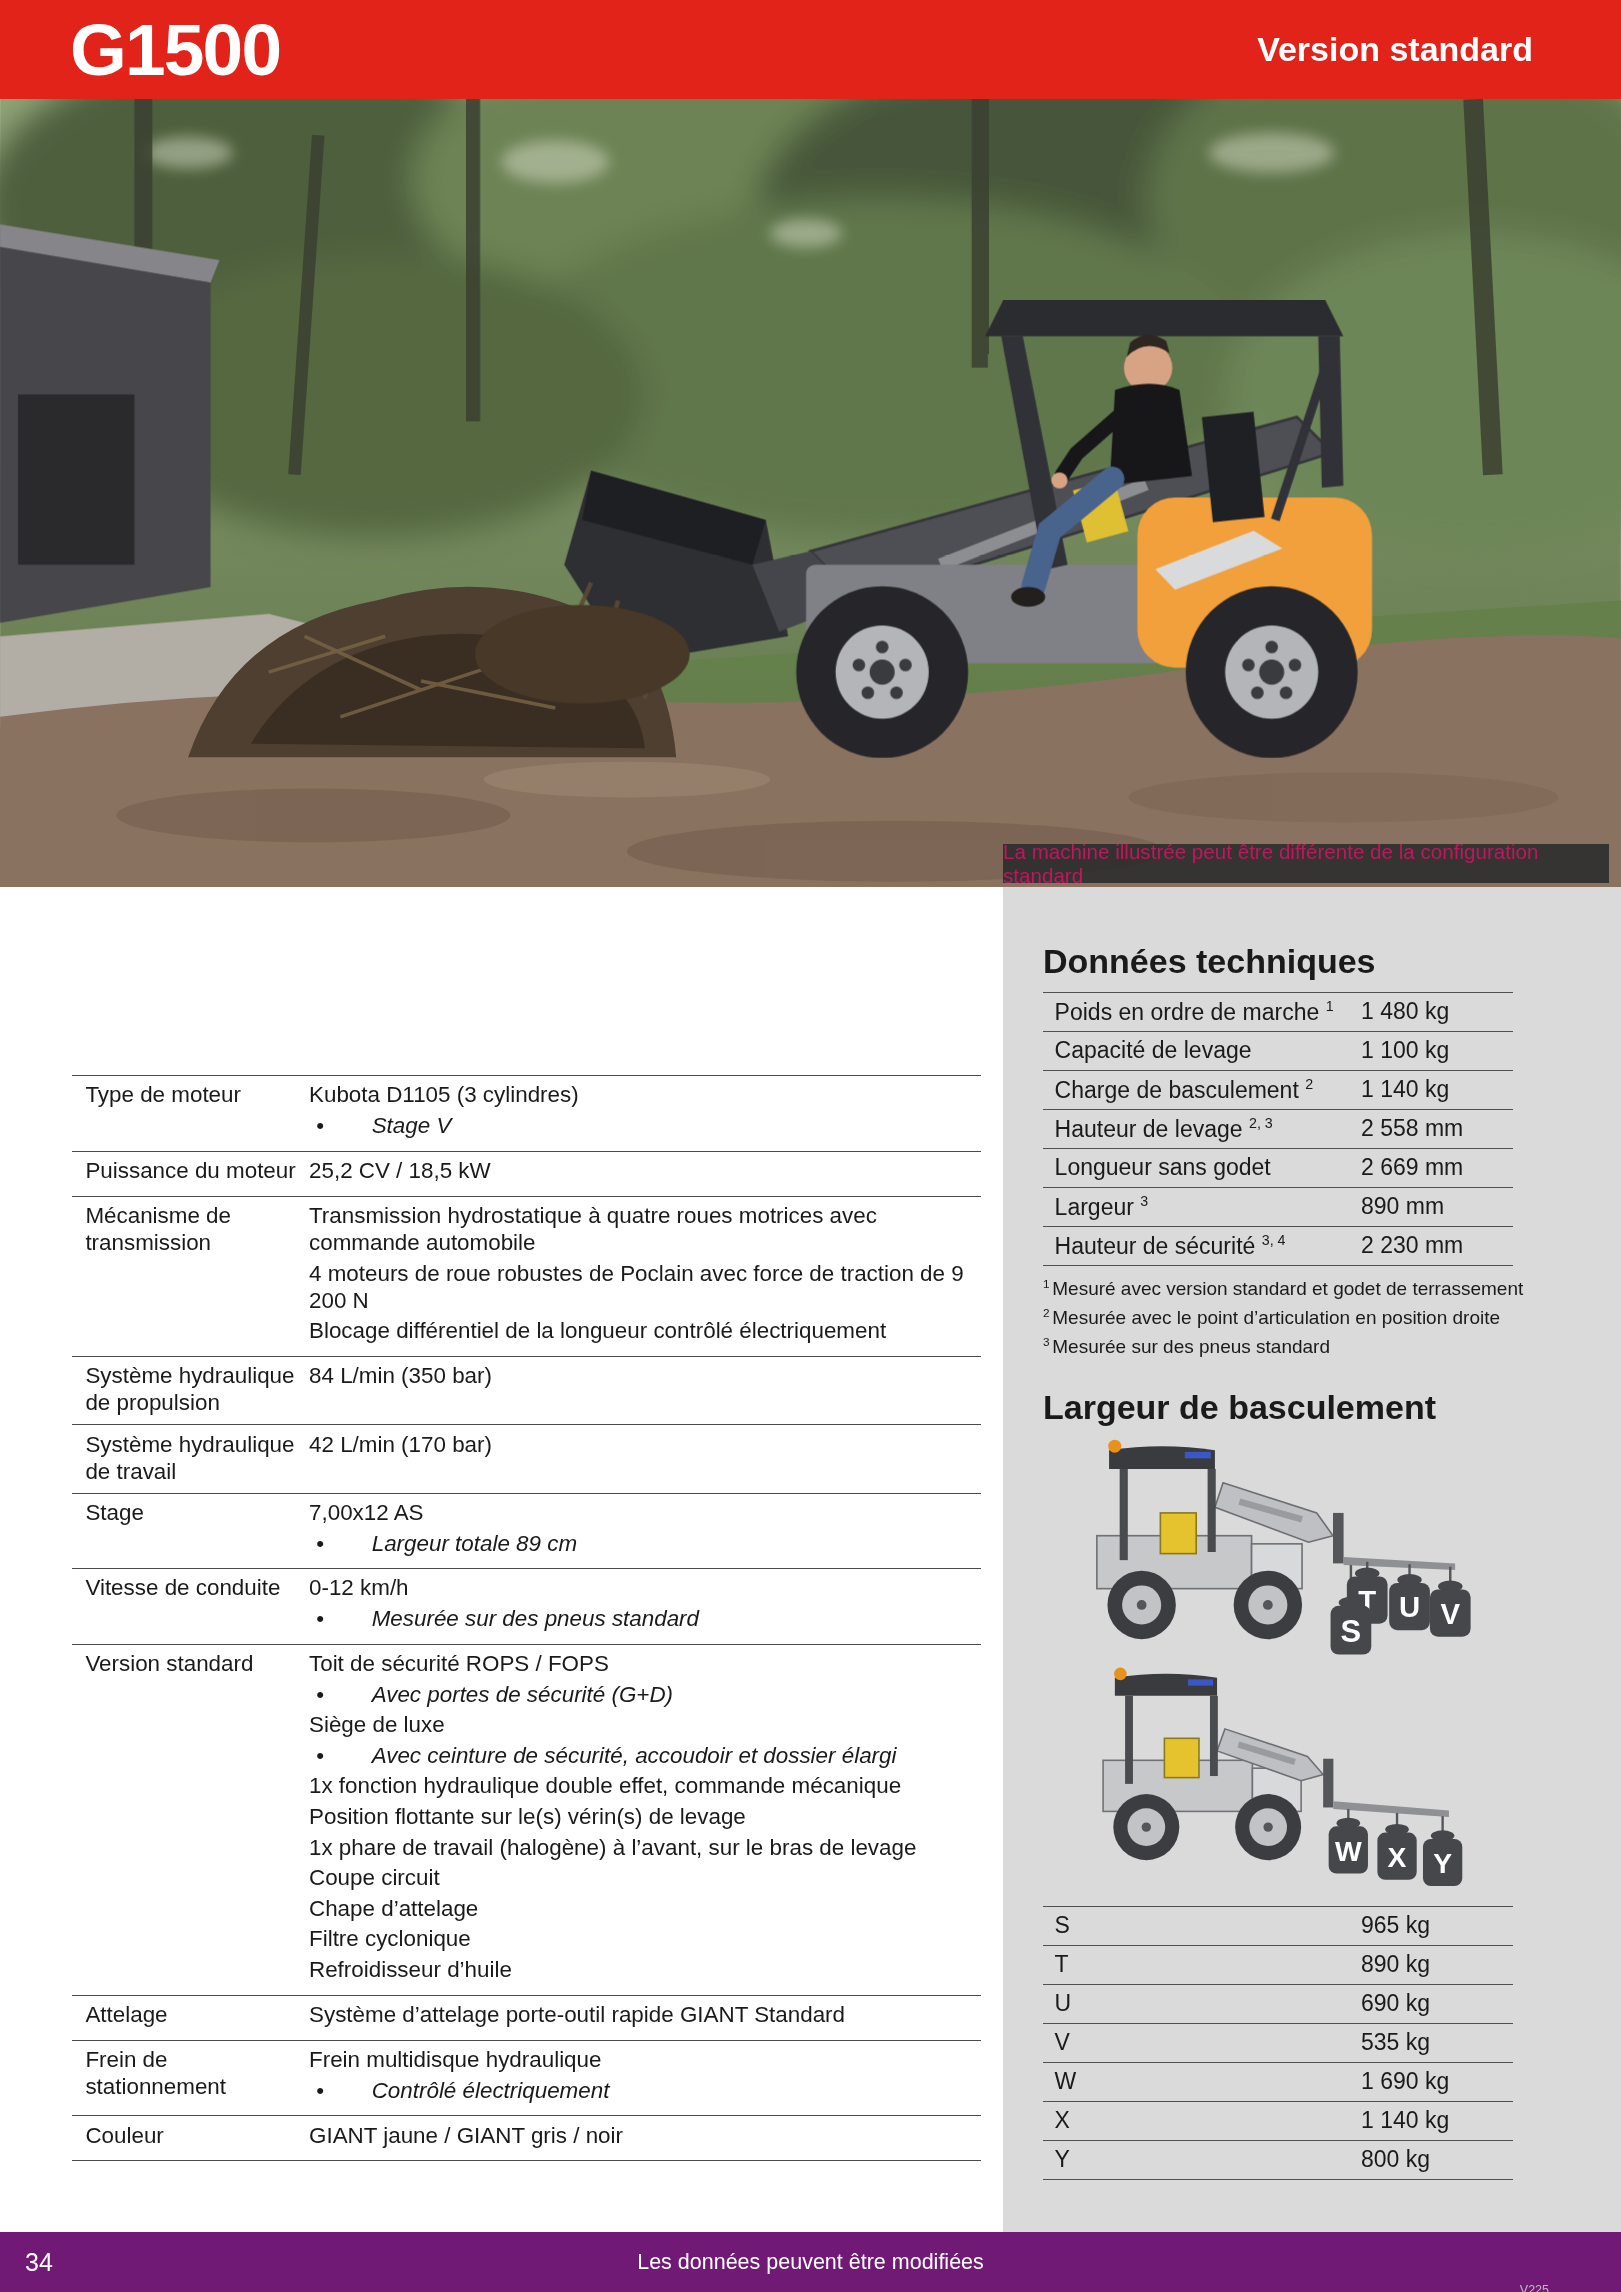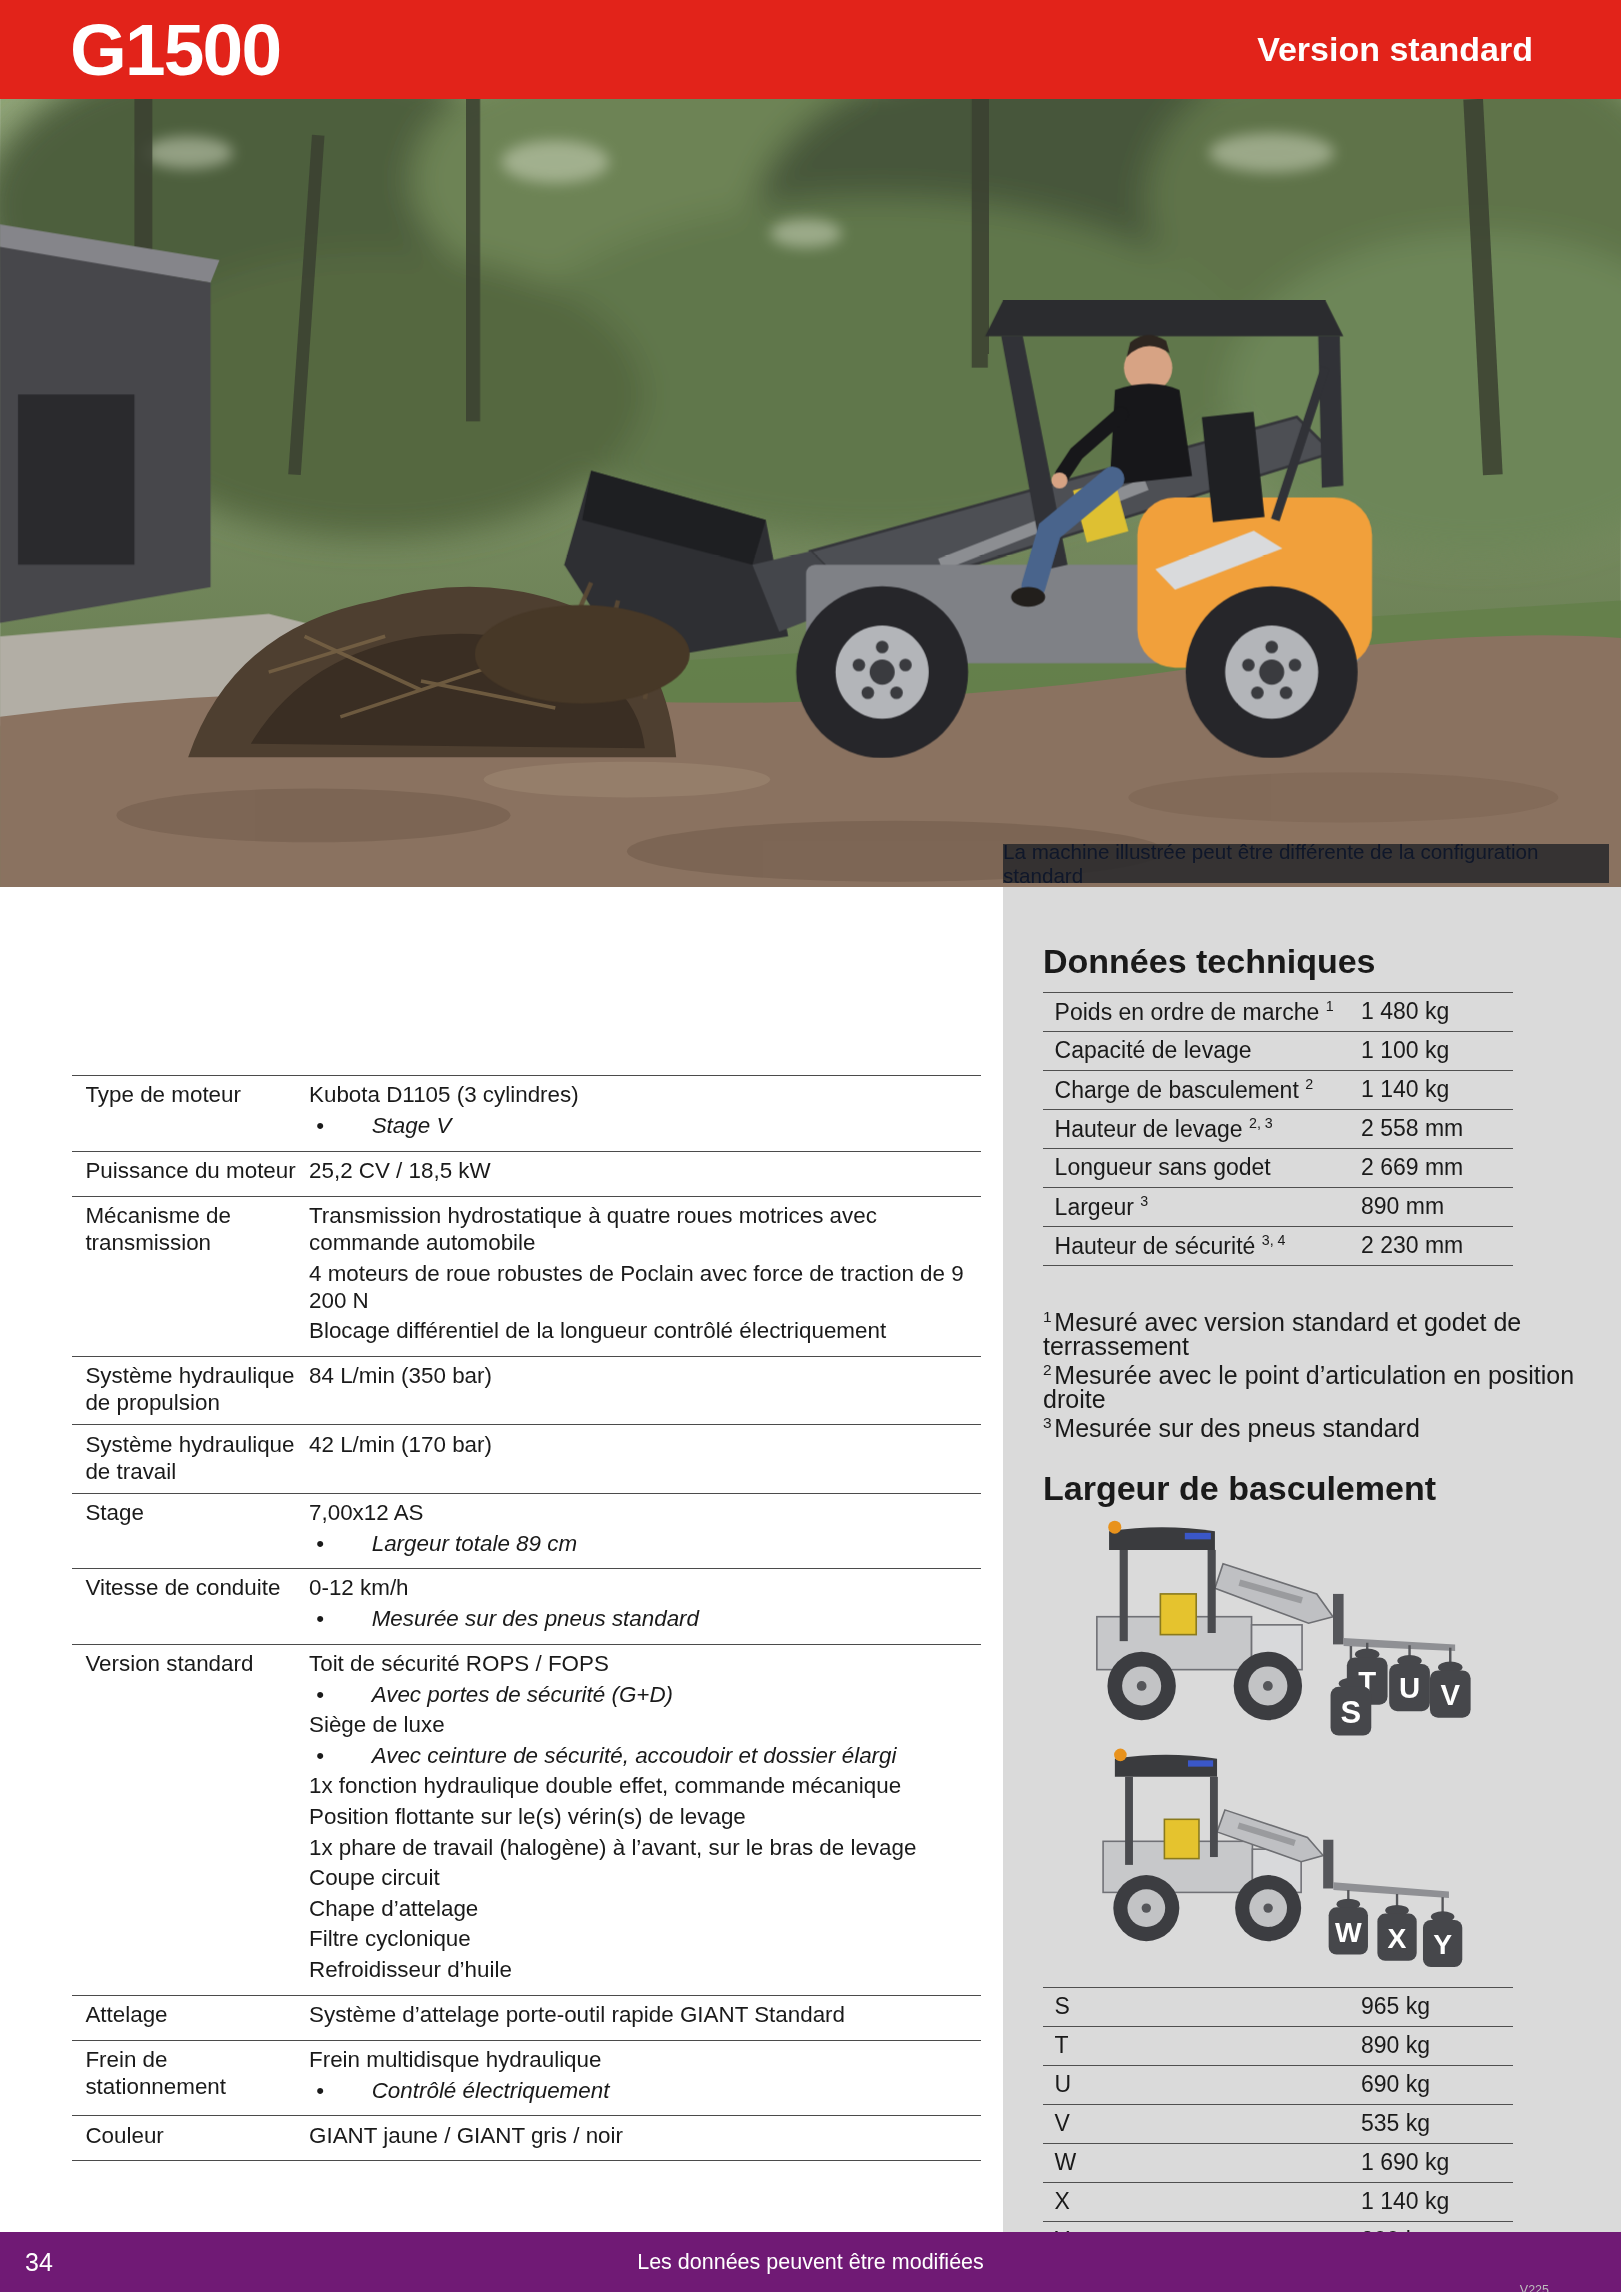--- a/index.html
+++ b/index.html
@@ -10,21 +10,21 @@
   .hdr{position:absolute;left:0;top:0;width:1621px;height:99px;background:#e2231a;
        display:flex;align-items:center;justify-content:space-between;
        padding:0 88px 0 70px;box-sizing:border-box;}
   .hdr .model{color:#fff;font-weight:bold;font-size:73px;line-height:99px;letter-spacing:-1.8px;}
   .hdr .badge{color:#fff;font-weight:bold;font-size:34px;}
 
   
   .photo{position:absolute;left:0;top:99px;width:1621px;height:788px;overflow:hidden;}
   .photo svg{display:block;}
   .caption{position:absolute;left:1003px;right:12.5px;bottom:3.6px;height:39px;
-           background:rgba(42,42,44,0.88);color:#0f172a;font-size:20.6px;
+           background:rgba(42,42,44,0.88);color:#be185d;font-size:20.6px;
            display:flex;align-items:center;justify-content:center;}
 
   
   .spec{position:absolute;left:72px;top:1075px;width:909px;border-bottom:1.8px solid #4b4b4b;font-size:22.4px;line-height:27px;}
   .srow{display:flex;border-top:1.8px solid #4b4b4b;padding:5.4px 0 8px;}
   .slabel{width:237px;padding-left:13.4px;box-sizing:border-box;flex:none;}
   .sval{flex:1;padding-right:5.4px;}
   .sval .p{margin:0 0 3.6px;}
   .bline{display:flex;margin:0 0 3.6px;}
   .bline .dot{width:21.5px;flex:none;padding-left:7.2px;}
@@ -32,21 +32,21 @@
 
   
   .panel{position:absolute;left:1003px;top:887px;width:618px;height:1345px;background:#dadada;
          box-sizing:border-box;padding:56px 0 0 40px;}
   .panel h2{margin:0 0 12.5px;font-size:34px;line-height:36px;font-weight:bold;}
   .ttable{width:470px;border-bottom:1.8px solid #4f4f4f;font-size:23px;}
   .trow{display:flex;align-items:center;border-top:1.8px solid #4f4f4f;height:38px;}
   .tl{flex:1;padding-left:11.6px;}
   .tv{width:152px;flex:none;}
   sup{font-size:0.62em;}
-  .fnotes{margin-top:39px;width:573px;font-size:25px;line-height:24px;}
+  .fnotes{margin-top:6px;width:573px;font-size:19px;line-height:24px;}
   .fn sup{margin-right:2.7px;}
   .tip-title{margin-top:30px !important;}
   .diagram{width:470px;}
   .diagram svg{display:block;}
   .tipwrap{margin-top:16px;}
 
   
   .ftr{position:absolute;left:0;top:2232px;width:1621px;height:61px;background:#701a75;color:#fff;}
   .ftr .pg{position:absolute;left:25px;top:0;line-height:61px;font-size:25px;}
   .ftr .note{position:absolute;left:0;right:0;text-align:center;line-height:61px;font-size:21.5px;}

